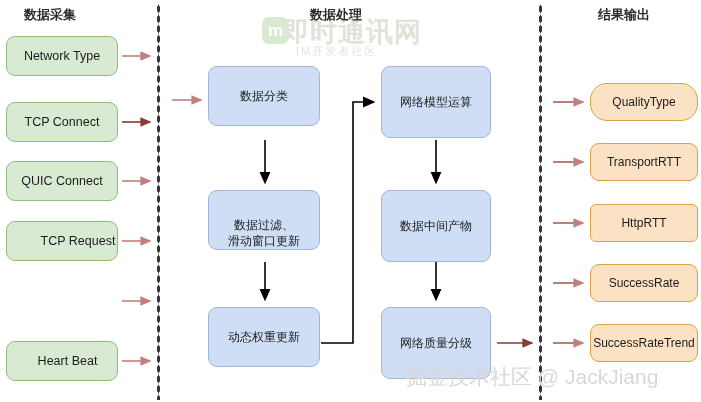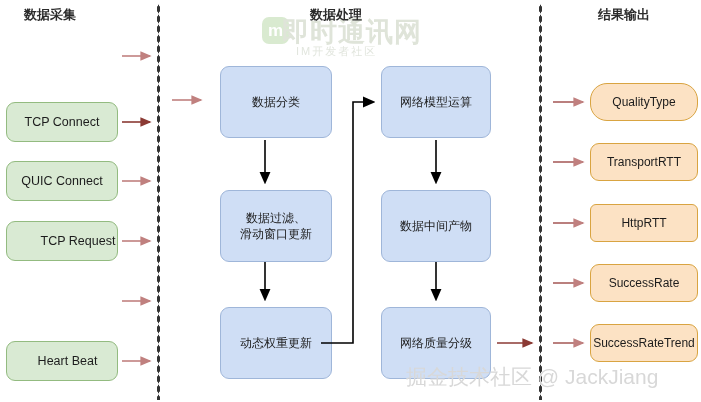--- a/index.html
+++ b/index.html
@@ -131,23 +131,23 @@
   
   .n-left { left: 6px; width: 112px; height: 40px; }
   #n-network-type  { top: 36px; }
   #n-tcp-connect   { top: 102px; }
   #n-quic-connect  { top: 161px; }
   #n-tcp-request   { top: 221px; padding-left: 32px; }
   #n-quic-request  { top: 281px; }
   #n-heart-beat    { top: 341px; padding-left: 11px; }
 
   
-  .n-midA { left: 220px; width: 112px; height: 72px; }
+  .n-midA { left: 208px; width: 112px; height: 60px; }
   #n-data-classify { top: 66px; }
-  #n-data-filter   { top: 190px; }
+  #n-data-filter   { top: 190px; align-items: flex-end; }
   #n-weight-update { top: 307px; }
 
   
   .n-midB { left: 381px; width: 110px; height: 72px; }
   #n-model-calc    { top: 66px; }
   #n-intermediate  { top: 190px; }
   #n-quality-grade { top: 307px; }
 
   
   .n-right { left: 590px; width: 108px; height: 38px; }
@@ -181,20 +181,21 @@
     <div class="wm-top-sub">IM开发者社区</div>
   </div>
 
   <div class="col-header" id="hdr-collect">数据采集</div>
   <div class="col-header" id="hdr-process">数据处理</div>
   <div class="col-header" id="hdr-output">结果输出</div>
 
   <div class="divider" id="divider-left"></div>
   <div class="divider" id="divider-right"></div>
 
+  <div class="node node-green n-left" id="n-network-type">Network Type</div>
   <div class="node node-green n-left" id="n-tcp-connect">TCP Connect</div>
   <div class="node node-green n-left" id="n-quic-connect">QUIC Connect</div>
   <div class="node node-green n-left" id="n-tcp-request">TCP Request</div>
   <div class="node node-green n-left" id="n-heart-beat">Heart Beat</div>
 
   <div class="node node-blue n-midA" id="n-data-classify">数据分类</div>
   <div class="node node-blue n-midA" id="n-data-filter">
     <span>
       <span>数据过滤、</span><br>
       <span>滑动窗口更新</span>

